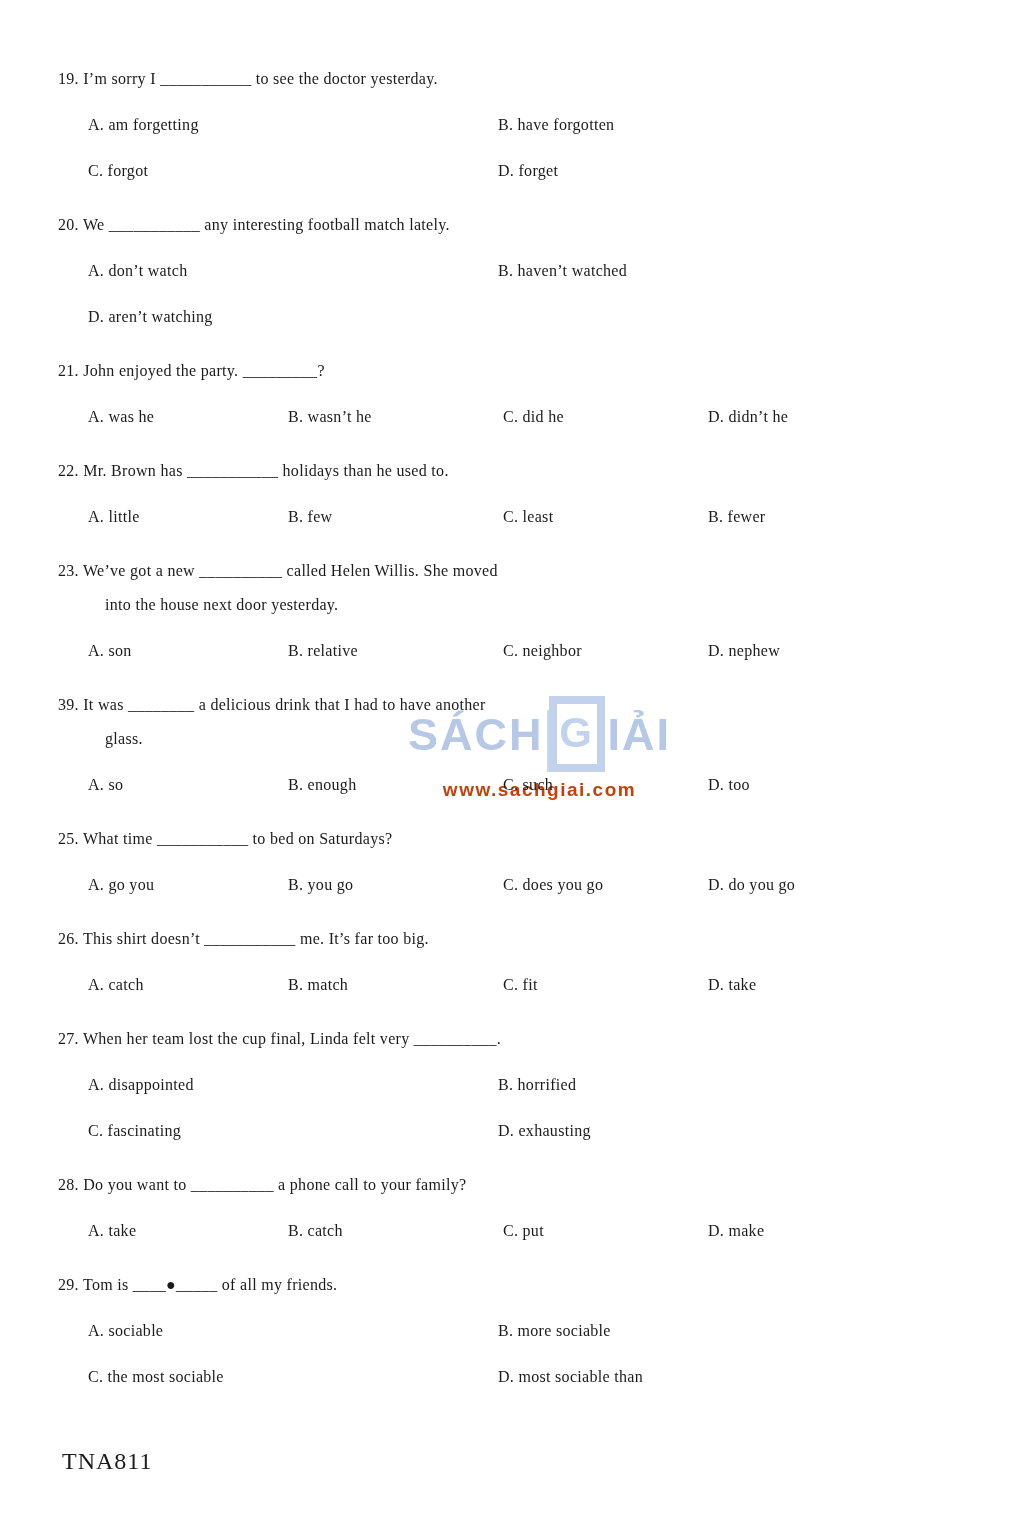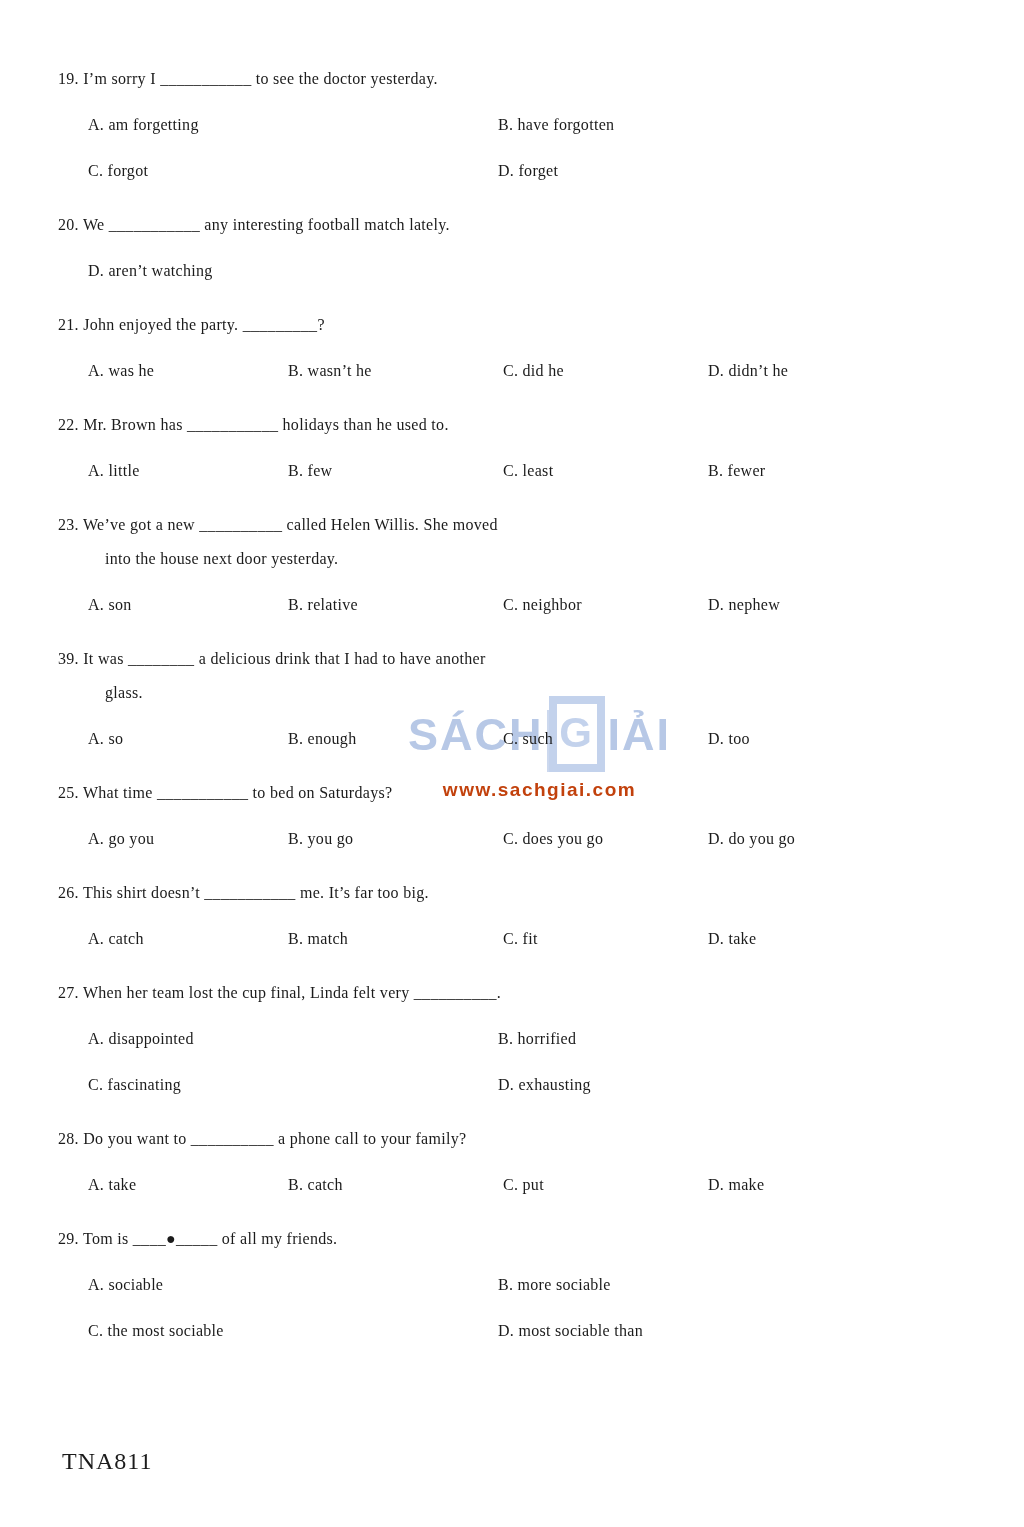--- a/index.html
+++ b/index.html
@@ -141,20 +141,24 @@
         <span class="opt">D. forget</span>
       </div>
     </div>
 
     <div class="question">
       <div class="stem">
         <span>20.</span>
         <span>We ___________ any interesting football match lately.</span>
       </div>
       <div class="optrow cols2">
+        <span class="opt">A. don’t watch</span>
+        <span class="opt">B. haven’t watched</span>
+      </div>
+      <div class="optrow cols2">
         <span class="opt">D. aren’t watching</span>
       </div>
     </div>
 
     <div class="question">
       <div class="stem">
         <span>21.</span>
         <span>John enjoyed the party. _________?</span>
       </div>
       <div class="optrow cols4">

